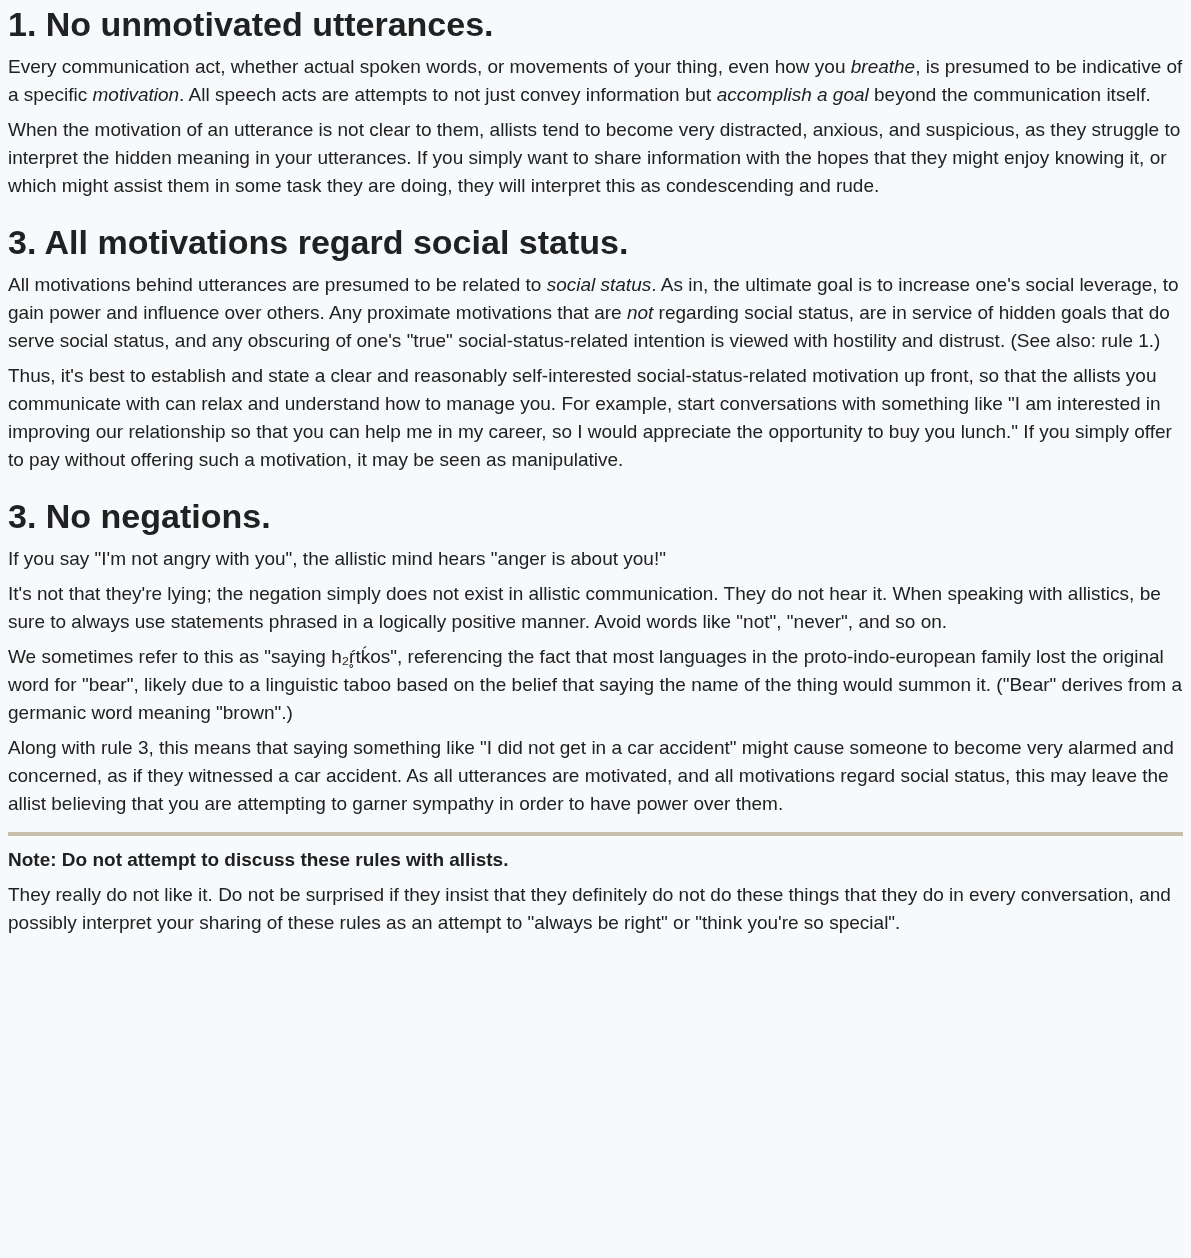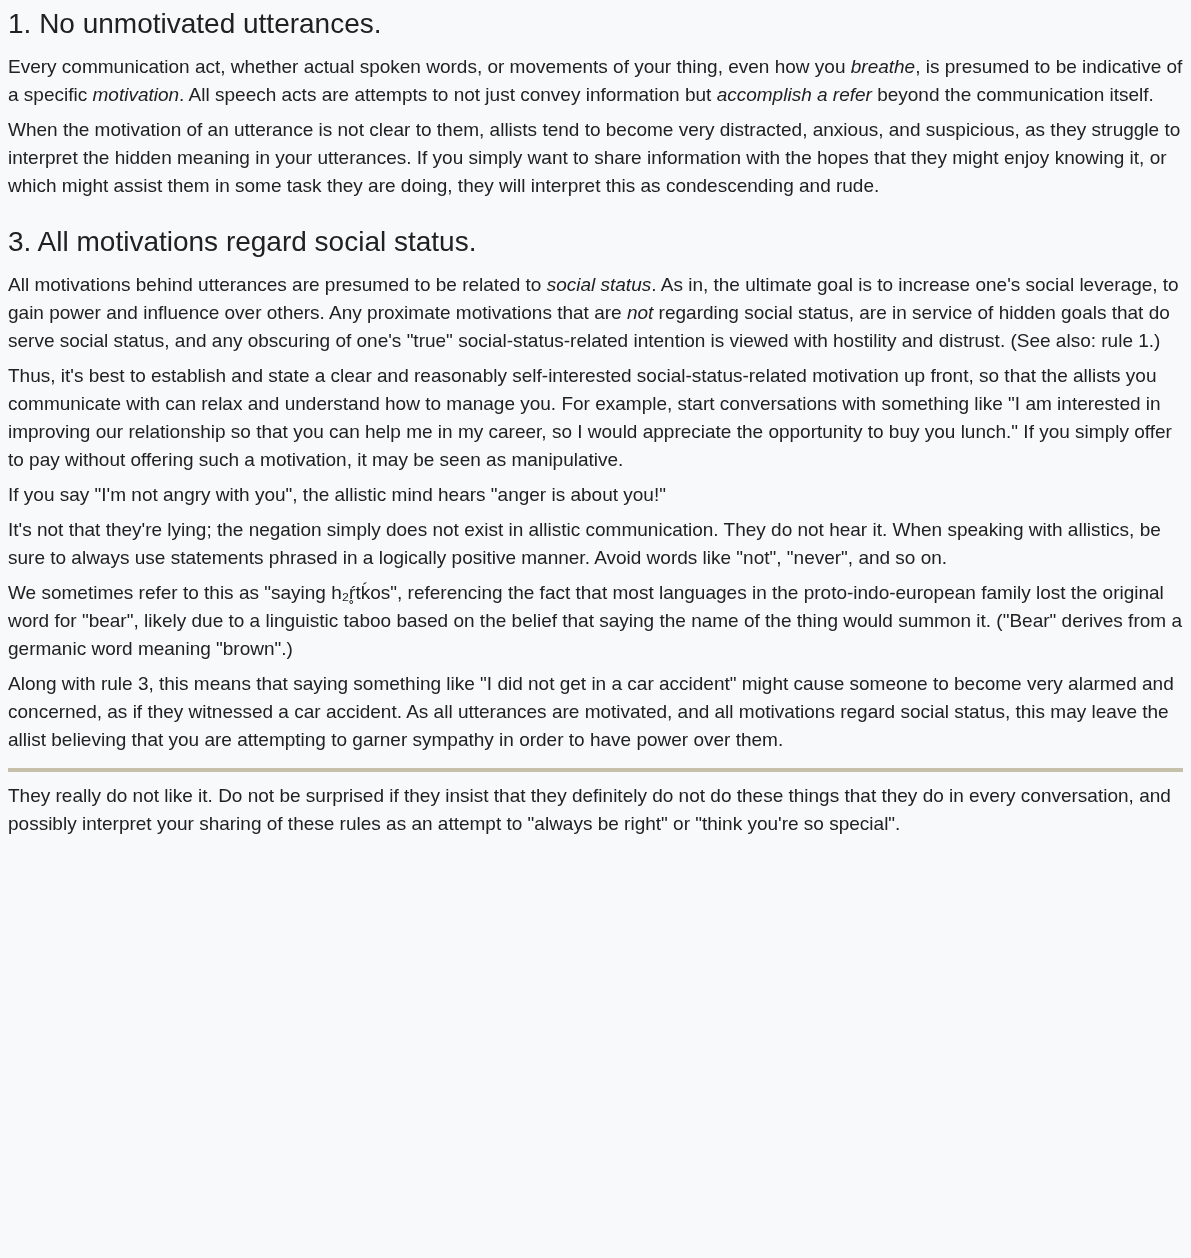--- a/index.html
+++ b/index.html
@@ -16,22 +16,22 @@
     color: var(--text);
     font-family: "Liberation Sans", "DejaVu Sans", sans-serif;
     font-size: 19px;
     line-height: 28px;
   }
   article.doc {
     margin: 8px;
     max-width: 1177px;
   }
   h2.rule-heading {
-    font-size: 28px;
-    font-weight: 400;
+    font-size: 34px;
+    font-weight: 700;
     line-height: 32px;
     margin: 26px 0 13px 0;
     color: var(--text);
   }
   section:first-of-type h2.rule-heading {
     margin-top: 3px;
   }
   p.body-para {
     margin: 7px 0;
   }
@@ -48,39 +48,41 @@
     margin: 7px 0;
   }
 </style>
 </head>
 <body>
 
 <article class="doc">
 
   <section>
     <h2 class="rule-heading">1. No unmotivated utterances.</h2>
-    <p class="body-para"><span>Every communication act, whether actual spoken words, or movements of your thing, even how you </span><i>breathe</i><span>, is presumed to be indicative of a specific </span><i>motivation</i><span>. All speech acts are attempts to not just convey information but </span><i>accomplish a refer</i><span> beyond the communication itself.</span></p>
+    <p class="body-para"><span>Every communication act, whether actual spoken words, or movements of your thing, even how you </span><i>breathe</i><span>, is presumed to be indicative of a specific </span><i>motivation</i><span>. All speech acts are attempts to not just convey information but </span><i>accomplish a goal</i><span> beyond the communication itself.</span></p>
     <p class="body-para"><span>When the motivation of an utterance is not clear to them, allists tend to become very distracted, anxious, and suspicious, as they struggle to interpret the hidden meaning in your utterances. If you simply want to share information with the hopes that they might enjoy knowing it, or which might assist them in some task they are doing, they will interpret this as condescending and rude.</span></p>
   </section>
 
   <section>
     <h2 class="rule-heading">3. All motivations regard social status.</h2>
     <p class="body-para"><span>All motivations behind utterances are presumed to be related to </span><i>social status</i><span>. As in, the ultimate goal is to increase one's social leverage, to gain power and influence over others. Any proximate motivations that are </span><i>not</i><span> regarding social status, are in service of hidden goals that do serve social status, and any obscuring of one's "true" social-status-related intention is viewed with hostility and distrust. (See also: rule 1.)</span></p>
     <p class="body-para"><span>Thus, it's best to establish and state a clear and reasonably self-interested social-status-related motivation up front, so that the allists you communicate with can relax and understand how to manage you. For example, start conversations with something like "I am interested in improving our relationship so that you can help me in my career, so I would appreciate the opportunity to buy you lunch." If you simply offer to pay without offering such a motivation, it may be seen as manipulative.</span></p>
   </section>
 
   <section>
+    <h2 class="rule-heading">3. No negations.</h2>
     <p class="body-para"><span>If you say "I'm not angry with you", the allistic mind hears "anger is about you!"</span></p>
     <p class="body-para"><span>It's not that they're lying; the negation simply does not exist in allistic communication. They do not hear it. When speaking with allistics, be sure to always use statements phrased in a logically positive manner. Avoid words like "not", "never", and so on.</span></p>
   </section>
 
   <section>
     <p class="body-para"><span>We sometimes refer to this as "saying h₂ŕ̥tḱos", referencing the fact that most languages in the proto-indo-european family lost the original word for "bear", likely due to a linguistic taboo based on the belief that saying the name of the thing would summon it. ("Bear" derives from a germanic word meaning "brown".)</span></p>
     <p class="body-para"><span>Along with rule 3, this means that saying something like "I did not get in a car accident" might cause someone to become very alarmed and concerned, as if they witnessed a car accident. As all utterances are motivated, and all motivations regard social status, this may leave the allist believing that you are attempting to garner sympathy in order to have power over them.</span></p>
   </section>
 
   <hr class="note-divider">
 
   <footer>
+    <p class="note-para">Note: Do not attempt to discuss these rules with allists.</p>
     <p class="body-para"><span>They really do not like it. Do not be surprised if they insist that they definitely do not do these things that they do in every conversation, and possibly interpret your sharing of these rules as an attempt to "always be right" or "think you're so special".</span></p>
   </footer>
 
 </article>
 
 </body></html>

